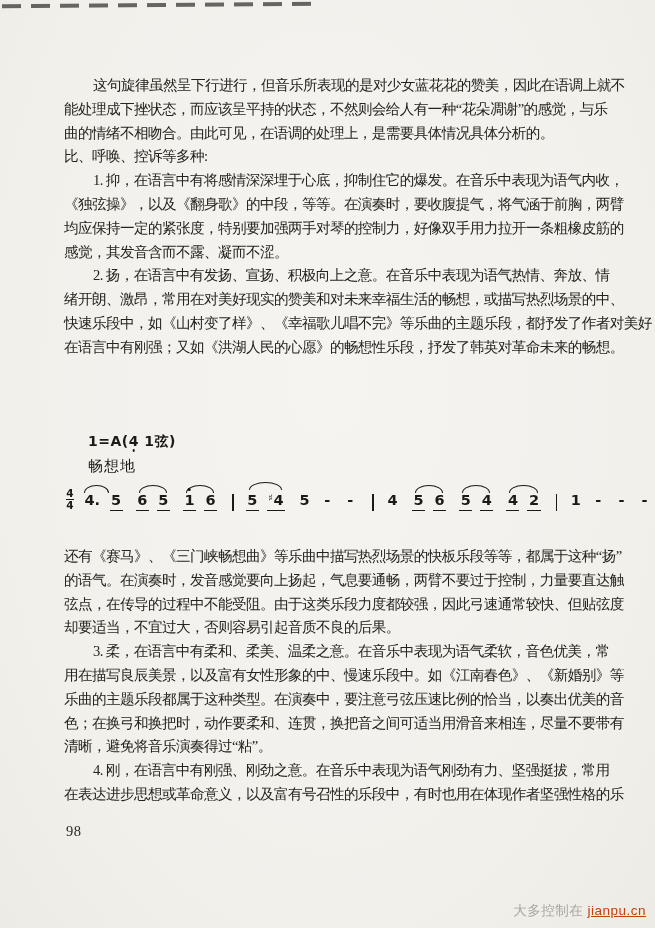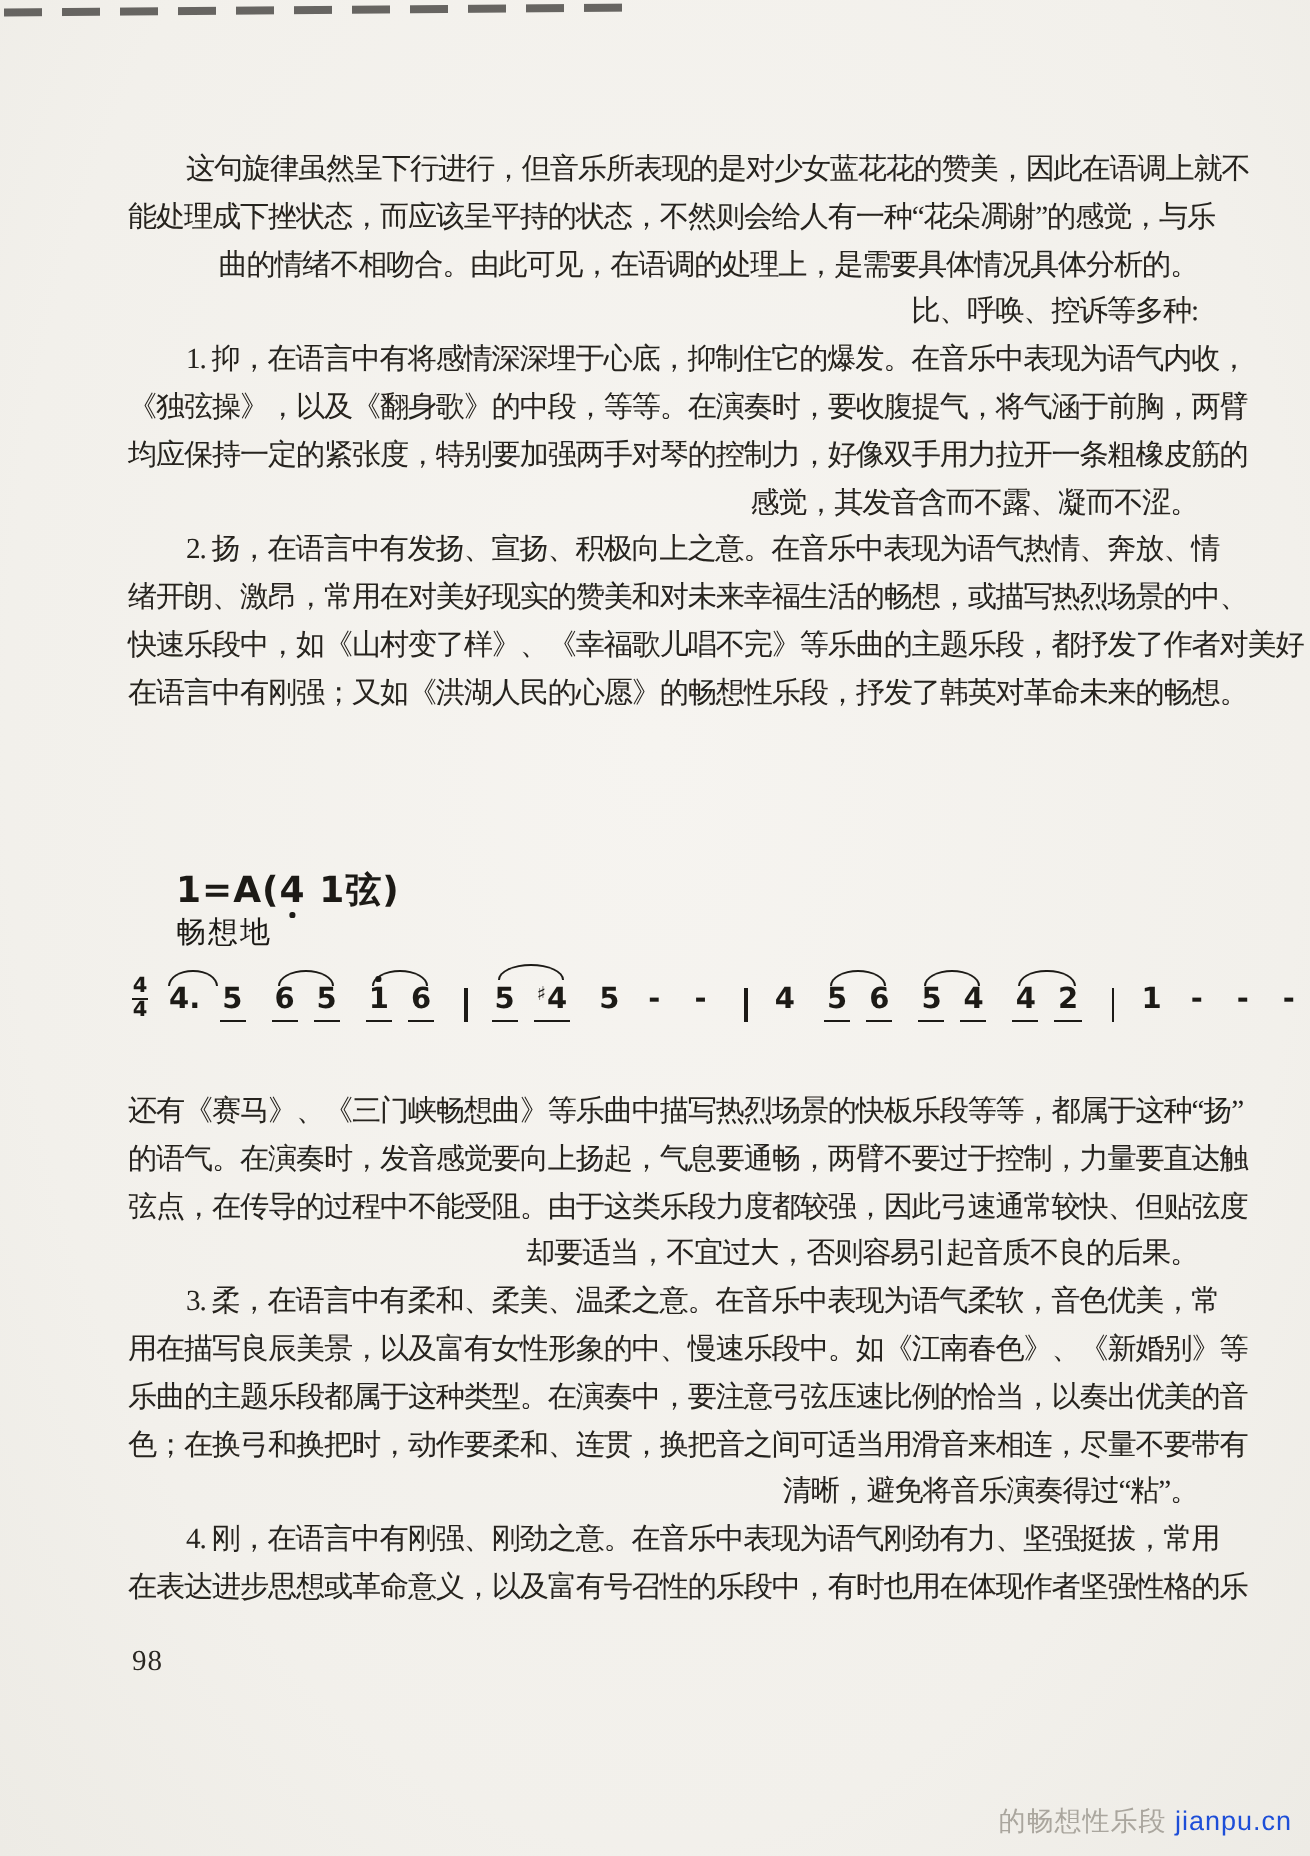--- a/index.html
+++ b/index.html
@@ -22,30 +22,29 @@
   }
   .text-block {
     position:absolute; left:64px; width:535px;
   }
   .tb1 { top:74px; }
   .tb2 { top:545px; }
   .ln {
     height:23.8px; line-height:23.8px;
     font-size:14.6px; letter-spacing:-0.6px;
     white-space:nowrap;
-    text-align:right;
   }
   .ind { text-indent:29px; }
 
   
   .music { position:absolute; left:66px; top:433px; width:540px; }
   .keyline {
     position:absolute; left:22px; top:0;
     font-family:"DejaVu Sans",sans-serif; font-weight:bold;
-    font-size:18px; letter-spacing:.5px; color:#1c1a16;
+    font-size:14px; letter-spacing:.5px; color:#1c1a16;
   }
   .low { position:relative; display:inline-block; }
   .low::after {
     content:""; position:absolute; left:50%; bottom:-3px;
     width:2.6px; height:2.6px; border-radius:50%;
     background:#1c1a16; transform:translateX(-50%);
   }
   .expression {
     position:absolute; left:22px; top:24px;
     font-size:15px; font-weight:normal; letter-spacing:1px; color:#1c1a16;
@@ -101,21 +100,21 @@
   .page-number {
     position:absolute; left:66px; top:823px;
     font-size:14.5px; letter-spacing:.5px; color:#2a2722;
   }
   .watermark {
     position:absolute; right:9px; top:902px;
     font-size:13.5px; letter-spacing:.5px;
     font-family:"Liberation Sans","DejaVu Sans",sans-serif;
   }
   .wm-name { color:#aaa69e; }
-  .wm-url  { color:#1d4ed8; }
+  .wm-url  { color:#c2410c;text-decoration:underline; }
 </style>
 </head>
 <body>
 
 <div class="top-dashes"></div>
 
 <div class="text-block tb1">
   <div class="ln ind">这句旋律虽然呈下行进行，但音乐所表现的是对少女蓝花花的赞美，因此在语调上就不</div>
   <div class="ln">能处理成下挫状态，而应该呈平持的状态，不然则会给人有一种“花朵凋谢”的感觉，与乐</div>
   <div class="ln">曲的情绪不相吻合。由此可见，在语调的处理上，是需要具体情况具体分析的。</div>
@@ -213,15 +212,15 @@
   <div class="ln">乐曲的主题乐段都属于这种类型。在演奏中，要注意弓弦压速比例的恰当，以奏出优美的音</div>
   <div class="ln">色；在换弓和换把时，动作要柔和、连贯，换把音之间可适当用滑音来相连，尽量不要带有</div>
   <div class="ln">清晰，避免将音乐演奏得过“粘”。</div>
   <div class="ln ind">4. 刚，在语言中有刚强、刚劲之意。在音乐中表现为语气刚劲有力、坚强挺拔，常用</div>
   <div class="ln">在表达进步思想或革命意义，以及富有号召性的乐段中，有时也用在体现作者坚强性格的乐</div>
 </div>
 
 <div class="page-number">98</div>
 
 <div class="watermark">
-  <span class="wm-name">的畅想性乐段</span>
+  <span class="wm-name">大多控制在</span>
   <span class="wm-url">jianpu.cn</span>
 </div>
 
 </body></html>

